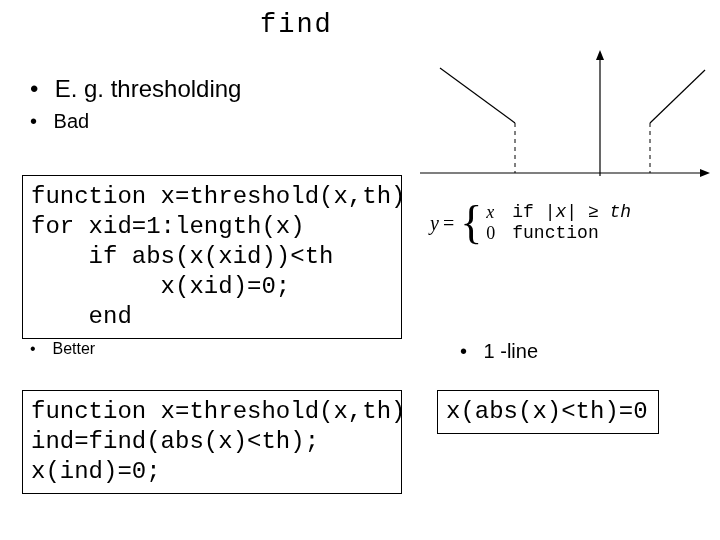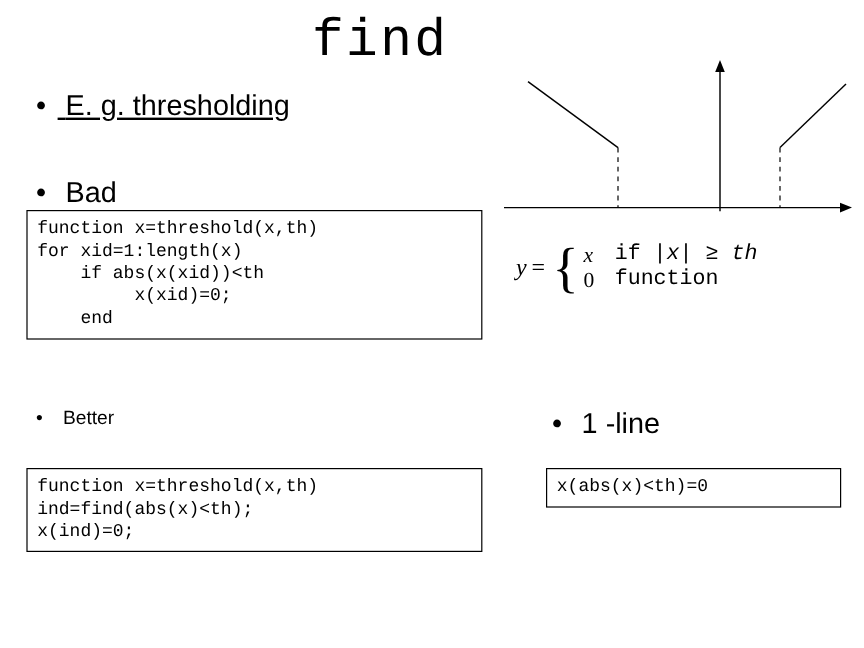--- a/index.html
+++ b/index.html
@@ -7,77 +7,75 @@
     padding: 0;
     width: 720px;
     height: 540px;
     background: #fff;
     font-family: Arial, Helvetica, sans-serif;
     position: relative;
     overflow: hidden;
   }
   .title {
     font-family: "Courier New", Courier, monospace;
-    font-size: 44px;
+    font-size: 27px;
     position: absolute;
     top: 10px;
     left: 260px;
     letter-spacing: 2px;
   }
   .bullet-eg {
     position: absolute;
     top: 75px;
     left: 30px;
     font-size: 24px;
-    text-decoration: underline;
   }
   .bullet-bad {
     position: absolute;
     top: 110px;
     left: 30px;
-    font-size: 24px;
-    margin-top: 37px;
+    font-size: 20px;
   }
   .bullet-better {
     position: absolute;
     top: 340px;
     left: 30px;
     font-size: 16px;
   }
   .bullet-1line {
     position: absolute;
     top: 340px;
     left: 460px;
-    font-size: 24px;
+    font-size: 20px;
   }
   .bull { display:inline-block; width: 18px;}
   .codebox {
     position: absolute;
     border: 1px solid #000;
     font-family: "Courier New", Courier, monospace;
-    font-size: 15px;
+    font-size: 24px;
     padding: 6px 8px 6px 8px;
     line-height: 1.25;
     white-space: pre;
     box-sizing: border-box;
   }
   .box-bad {
     top: 175px;
     left: 22px;
     width: 380px;
   }
   .box-better {
     top: 390px;
     left: 22px;
     width: 380px;
   }
   .box-1line {
     top: 390px;
-    left: 455px;
-    width: 246px;
+    left: 437px;
+    width: 222px;
   }
   .plot {
     position: absolute;
     top: 48px;
     left: 420px;
     width: 290px;
     height: 130px;
   }
   .equation {
     position: absolute;

